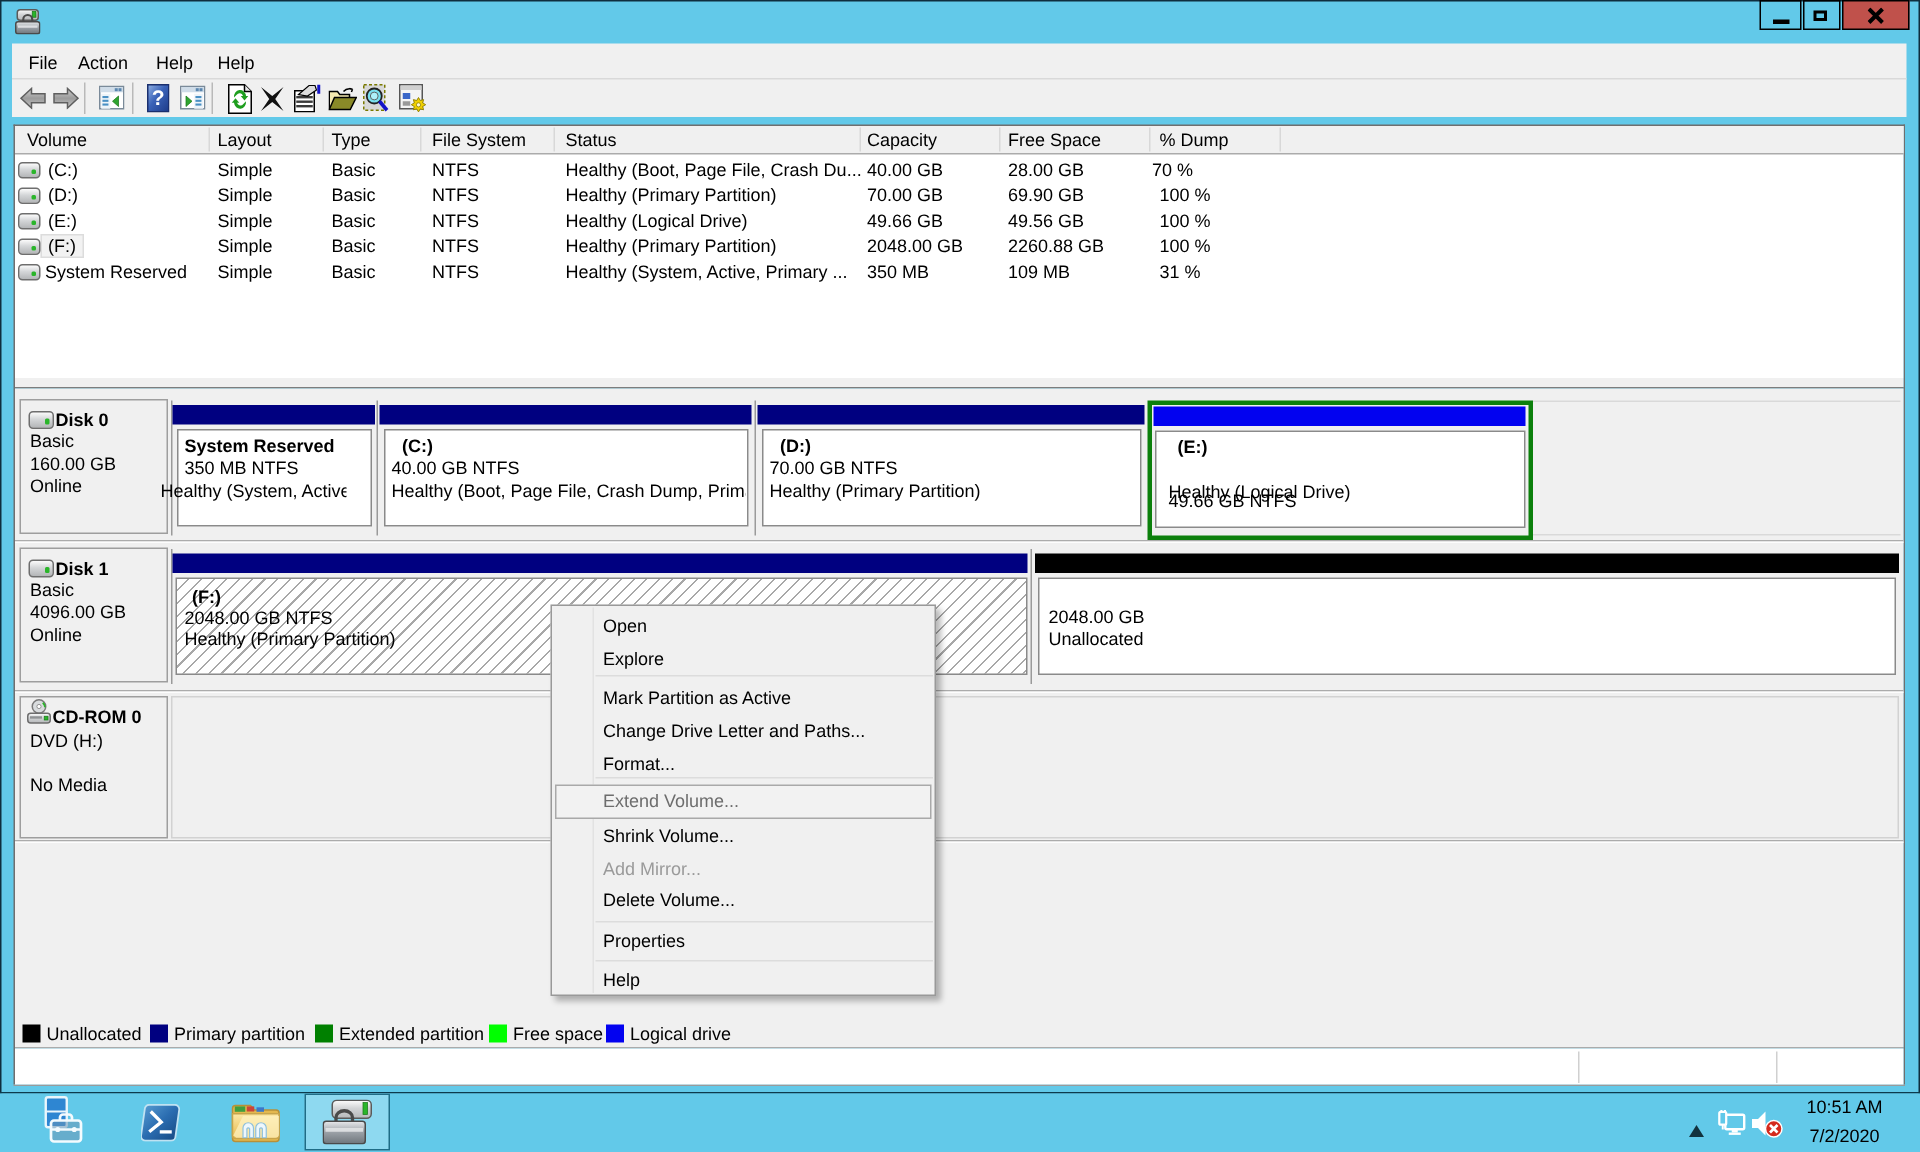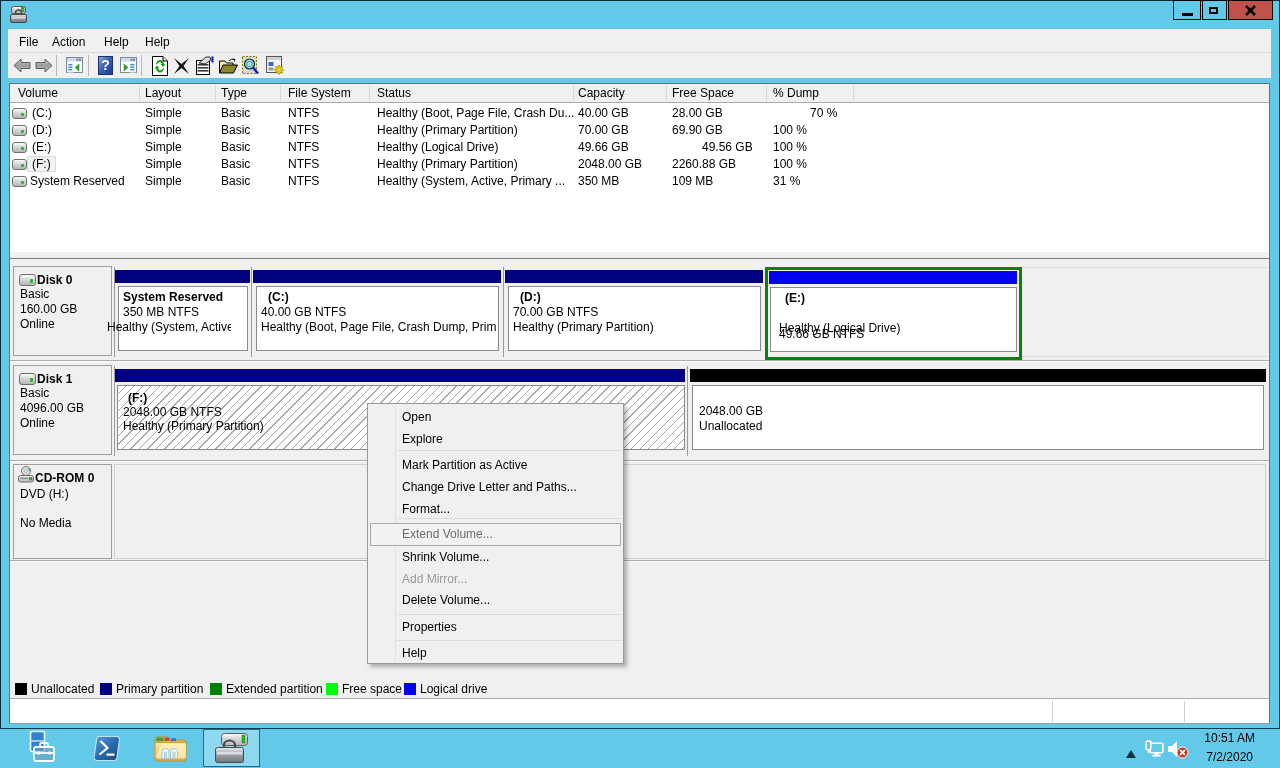--- a/index.html
+++ b/index.html
@@ -188,36 +188,36 @@
 <div class="a rowicon" style="left:12px;top:142px;"></div>
 <div class="a rowicon" style="left:12px;top:159px;"></div>
 <div class="a rowicon" style="left:12px;top:176px;"></div>
 <div class="t" style="left:32px;top:105px;">(C:)</div>
 <div class="t" style="left:145px;top:105px;">Simple</div>
 <div class="t" style="left:221px;top:105px;">Basic</div>
 <div class="t" style="left:288px;top:105px;">NTFS</div>
 <div class="t" style="left:377px;top:105px;">Healthy (Boot, Page File, Crash Du...</div>
 <div class="t" style="left:578px;top:105px;">40.00 GB</div>
 <div class="t" style="left:672px;top:105px;">28.00 GB</div>
-<div class="t" style="left:810px;top:105px;">70 %</div>
+<div class="t" style="left:768px;top:105px;">70 %</div>
 <div class="t" style="left:32px;top:122px;">(D:)</div>
 <div class="t" style="left:145px;top:122px;">Simple</div>
 <div class="t" style="left:221px;top:122px;">Basic</div>
 <div class="t" style="left:288px;top:122px;">NTFS</div>
 <div class="t" style="left:377px;top:122px;">Healthy (Primary Partition)</div>
 <div class="t" style="left:578px;top:122px;">70.00 GB</div>
 <div class="t" style="left:672px;top:122px;">69.90 GB</div>
 <div class="t" style="left:773px;top:122px;">100 %</div>
 <div class="t" style="left:32px;top:139px;">(E:)</div>
 <div class="t" style="left:145px;top:139px;">Simple</div>
 <div class="t" style="left:221px;top:139px;">Basic</div>
 <div class="t" style="left:288px;top:139px;">NTFS</div>
 <div class="t" style="left:377px;top:139px;">Healthy (Logical Drive)</div>
 <div class="t" style="left:578px;top:139px;">49.66 GB</div>
-<div class="t" style="left:672px;top:139px;margin-left:30px;">49.56 GB</div>
+<div class="t" style="left:672px;top:139px;">49.56 GB</div>
 <div class="t" style="left:773px;top:139px;">100 %</div>
 <div class="t" style="left:32px;top:156px;">(F:)</div>
 <div class="t" style="left:145px;top:156px;">Simple</div>
 <div class="t" style="left:221px;top:156px;">Basic</div>
 <div class="t" style="left:288px;top:156px;">NTFS</div>
 <div class="t" style="left:377px;top:156px;">Healthy (Primary Partition)</div>
 <div class="t" style="left:578px;top:156px;">2048.00 GB</div>
 <div class="t" style="left:672px;top:156px;">2260.88 GB</div>
 <div class="t" style="left:773px;top:156px;">100 %</div>
 <div class="t" style="left:30px;top:173px;">System Reserved</div>

